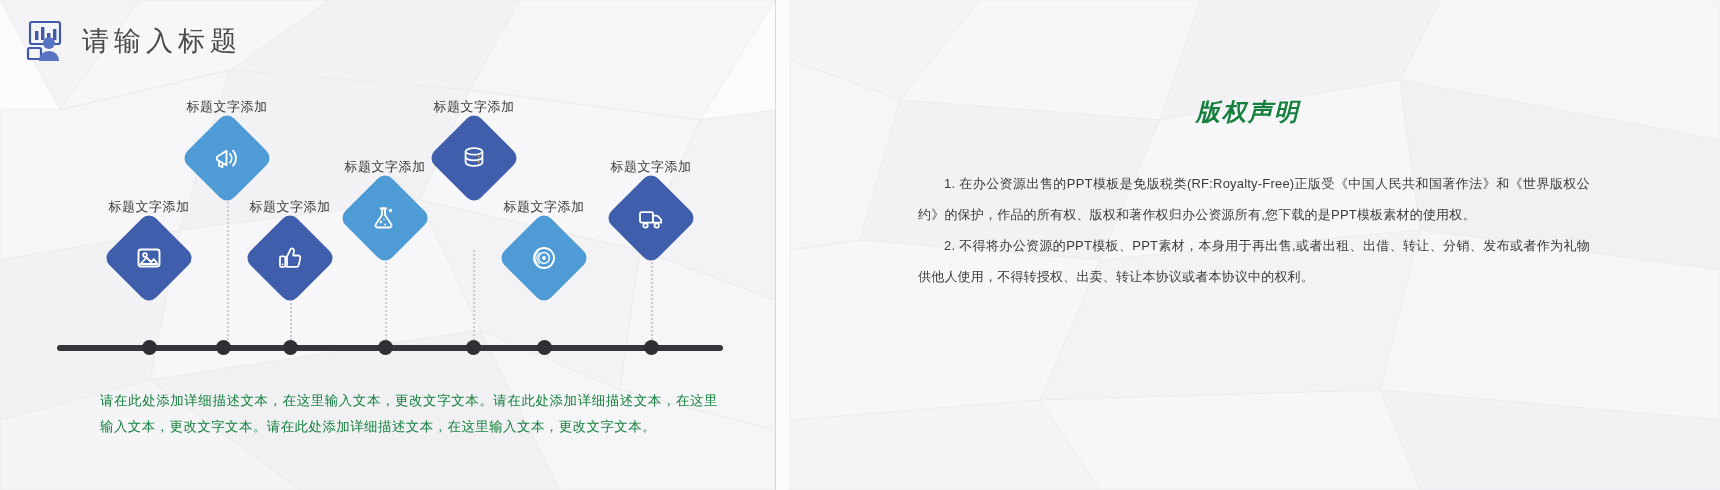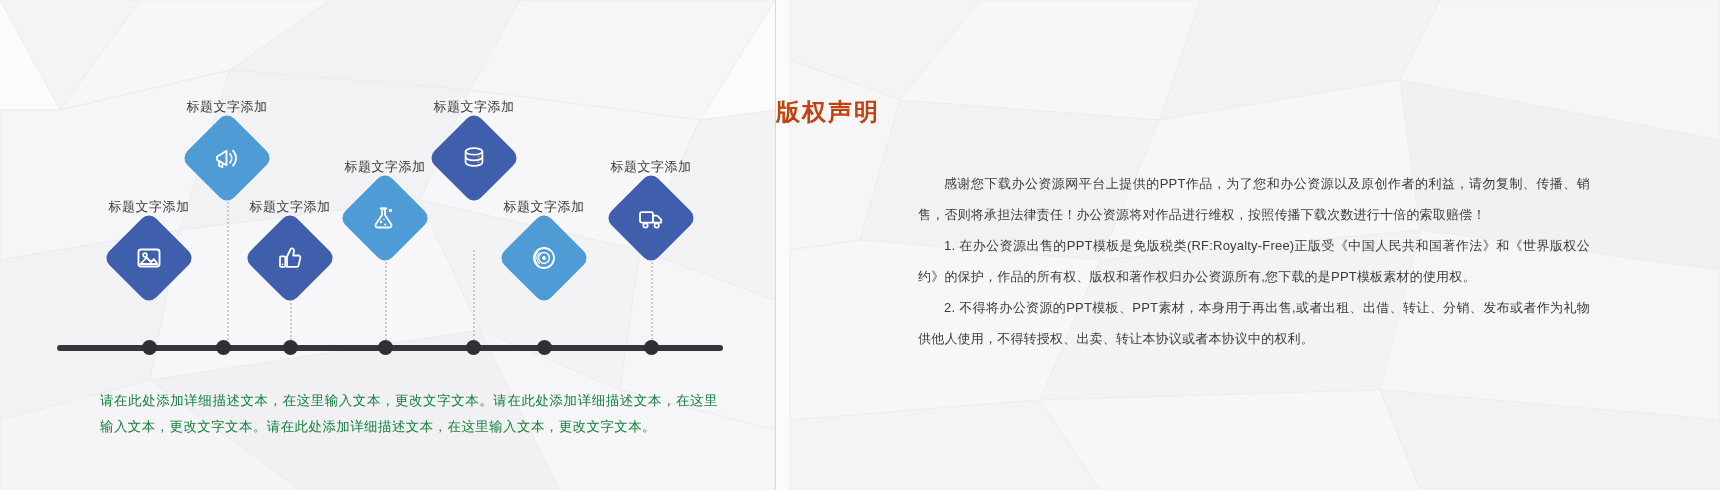--- a/index.html
+++ b/index.html
@@ -53,22 +53,22 @@
 
   
   .desc{
     position:absolute;left:100px;top:388px;width:618px;
     font-size:13.5px;line-height:26px;color:#15803d;text-align:justify;
     letter-spacing:.4px;
   }
 
   
   .panel-title{
-    position:absolute;top:96px;left:0;width:944px;
-    font-size:24px;color:#c2410c;font-weight:700;letter-spacing:2px;
+    position:absolute;top:96px;left:0;width:944px;text-align:center;
+    font-size:24px;color:#15803d;font-weight:700;letter-spacing:2px;font-style:italic;
   }
   .panel-body{
     position:absolute;left:142px;top:168px;width:672px;
     font-size:13px;line-height:31px;color:#3c3c3c;text-align:justify;
     letter-spacing:.2px;
   }
   .panel-body p{text-indent:2em;}
 </style>
 </head>
 <body>
@@ -105,20 +105,35 @@
     <polygon points="1100,260 1420,230 1380,390 1040,400" fill="#f3f3f6"></polygon>
     <polygon points="1420,230 1720,270 1720,420 1380,390" fill="#f6f6f8"></polygon>
     <polygon points="790,420 1040,400 1100,490 790,490" fill="#f4f4f6"></polygon>
     <polygon points="1040,400 1380,390 1420,490 1100,490" fill="#f7f7f9"></polygon>
     <polygon points="1380,390 1720,420 1720,490 1420,490" fill="#f2f2f5"></polygon>
   </g>
 </svg>
 
 <div class="slide">
 
+  <div class="header">
+    <span class="hdr-icon">
+      <svg width="46" height="46" viewBox="0 0 46 46">
+        <rect x="8" y="4" width="30" height="22" rx="2" fill="none" stroke="#4159a8" stroke-width="2.2"></rect>
+        <rect x="13" y="13" width="3.4" height="9" fill="#4159a8"></rect>
+        <rect x="19" y="9" width="3.4" height="13" fill="#4159a8"></rect>
+        <rect x="25" y="15" width="3.4" height="7" fill="#4159a8"></rect>
+        <rect x="31" y="11" width="3.4" height="11" fill="#4159a8"></rect>
+        <rect x="6" y="30" width="13" height="11" rx="1.5" fill="none" stroke="#4159a8" stroke-width="2.2"></rect>
+        <circle cx="27" cy="25" r="6" fill="#5a74c4"></circle>
+        <path d="M17 43c0-6.2 4.6-10 10-10s10 3.8 10 10z" fill="#5a74c4"></path>
+      </svg>
+    </span>
+    <span class="hdr-title">请输入标题</span>
+  </div>
 
   <div class="timeline-area">
 
     <div class="axis"></div>
 
     <div class="dot" style="left:142px;"></div>
     <div class="dot" style="left:216px;"></div>
     <div class="dot" style="left:283px;"></div>
     <div class="dot" style="left:378px;"></div>
     <div class="dot" style="left:466px;"></div>
@@ -233,17 +248,16 @@
   </div>
 
   <div class="desc">请在此处添加详细描述文本，在这里输入文本，更改文字文本。请在此处添加详细描述文本，在这里输入文本，更改文字文本。请在此处添加详细描述文本，在这里输入文本，更改文字文本。</div>
 </div>
 
 <div class="divider"></div>
 
 <div class="panel">
   <div class="panel-title">版权声明</div>
   <div class="panel-body">
-    <p>感谢您下载办公资源网平台上提供的PPT作品，为了您和办公资源以及原创作者的利益，请勿复制、传播、销售，否则将承担法律责任！办公资源将对作品进行维权，按照传播下载次数进行十倍的索取赔偿！</p>
     <p>1. 在办公资源出售的PPT模板是免版税类(RF:Royalty-Free)正版受《中国人民共和国著作法》和《世界版权公约》的保护，作品的所有权、版权和著作权归办公资源所有,您下载的是PPT模板素材的使用权。</p>
     <p>2. 不得将办公资源的PPT模板、PPT素材，本身用于再出售,或者出租、出借、转让、分销、发布或者作为礼物供他人使用，不得转授权、出卖、转让本协议或者本协议中的权利。</p>
   </div>
 </div>
 
 </body></html>

